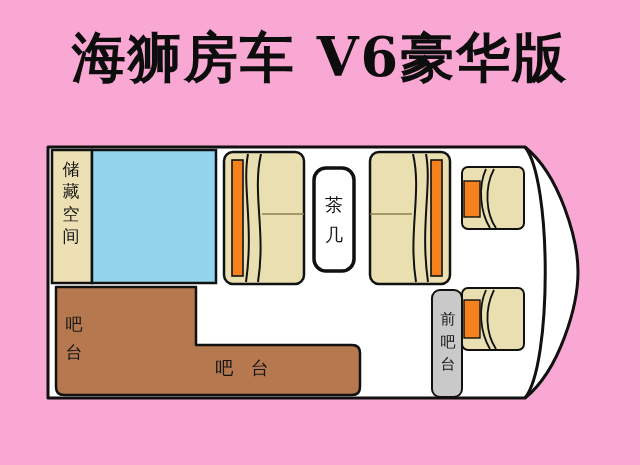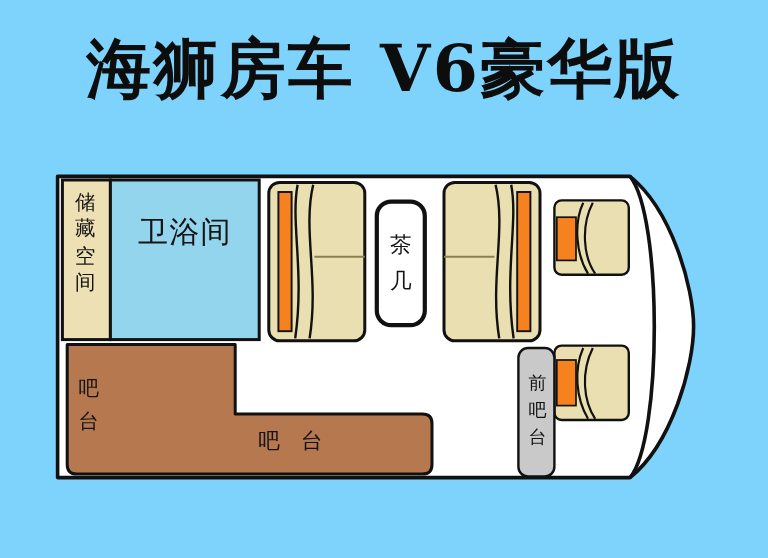--- a/index.html
+++ b/index.html
@@ -11,21 +11,21 @@
     height: 465px;
     background: #ffffff;
     font-family: "DejaVu Sans", "Liberation Sans", sans-serif;
     overflow: hidden;
     position: relative;
   }
   #root {
     position: relative;
     width: 640px;
     height: 465px;
-    background: #7dd3fc;
+    background: #f9a8d4;
   }
 
   
   .title {
     position: absolute;
     left: 0;
     top: 28px;
     width: 640px;
     text-align: center;
     font-family: "DejaVu Serif", "Liberation Serif", serif;
@@ -175,21 +175,20 @@
       </g>
 
     </svg>
   </div>
 
   <div class="lbl lbl-storage">储
 藏
 空
 间</div>
 
-  <div class="lbl lbl-bath">卫浴间</div>
 
   <div class="lbl lbl-bar-v">吧
 台</div>
 
   <div class="lbl lbl-bar-h">吧 台</div>
 
   <div class="lbl lbl-tea">茶
 几</div>
 
   <div class="lbl lbl-frontbar">前

